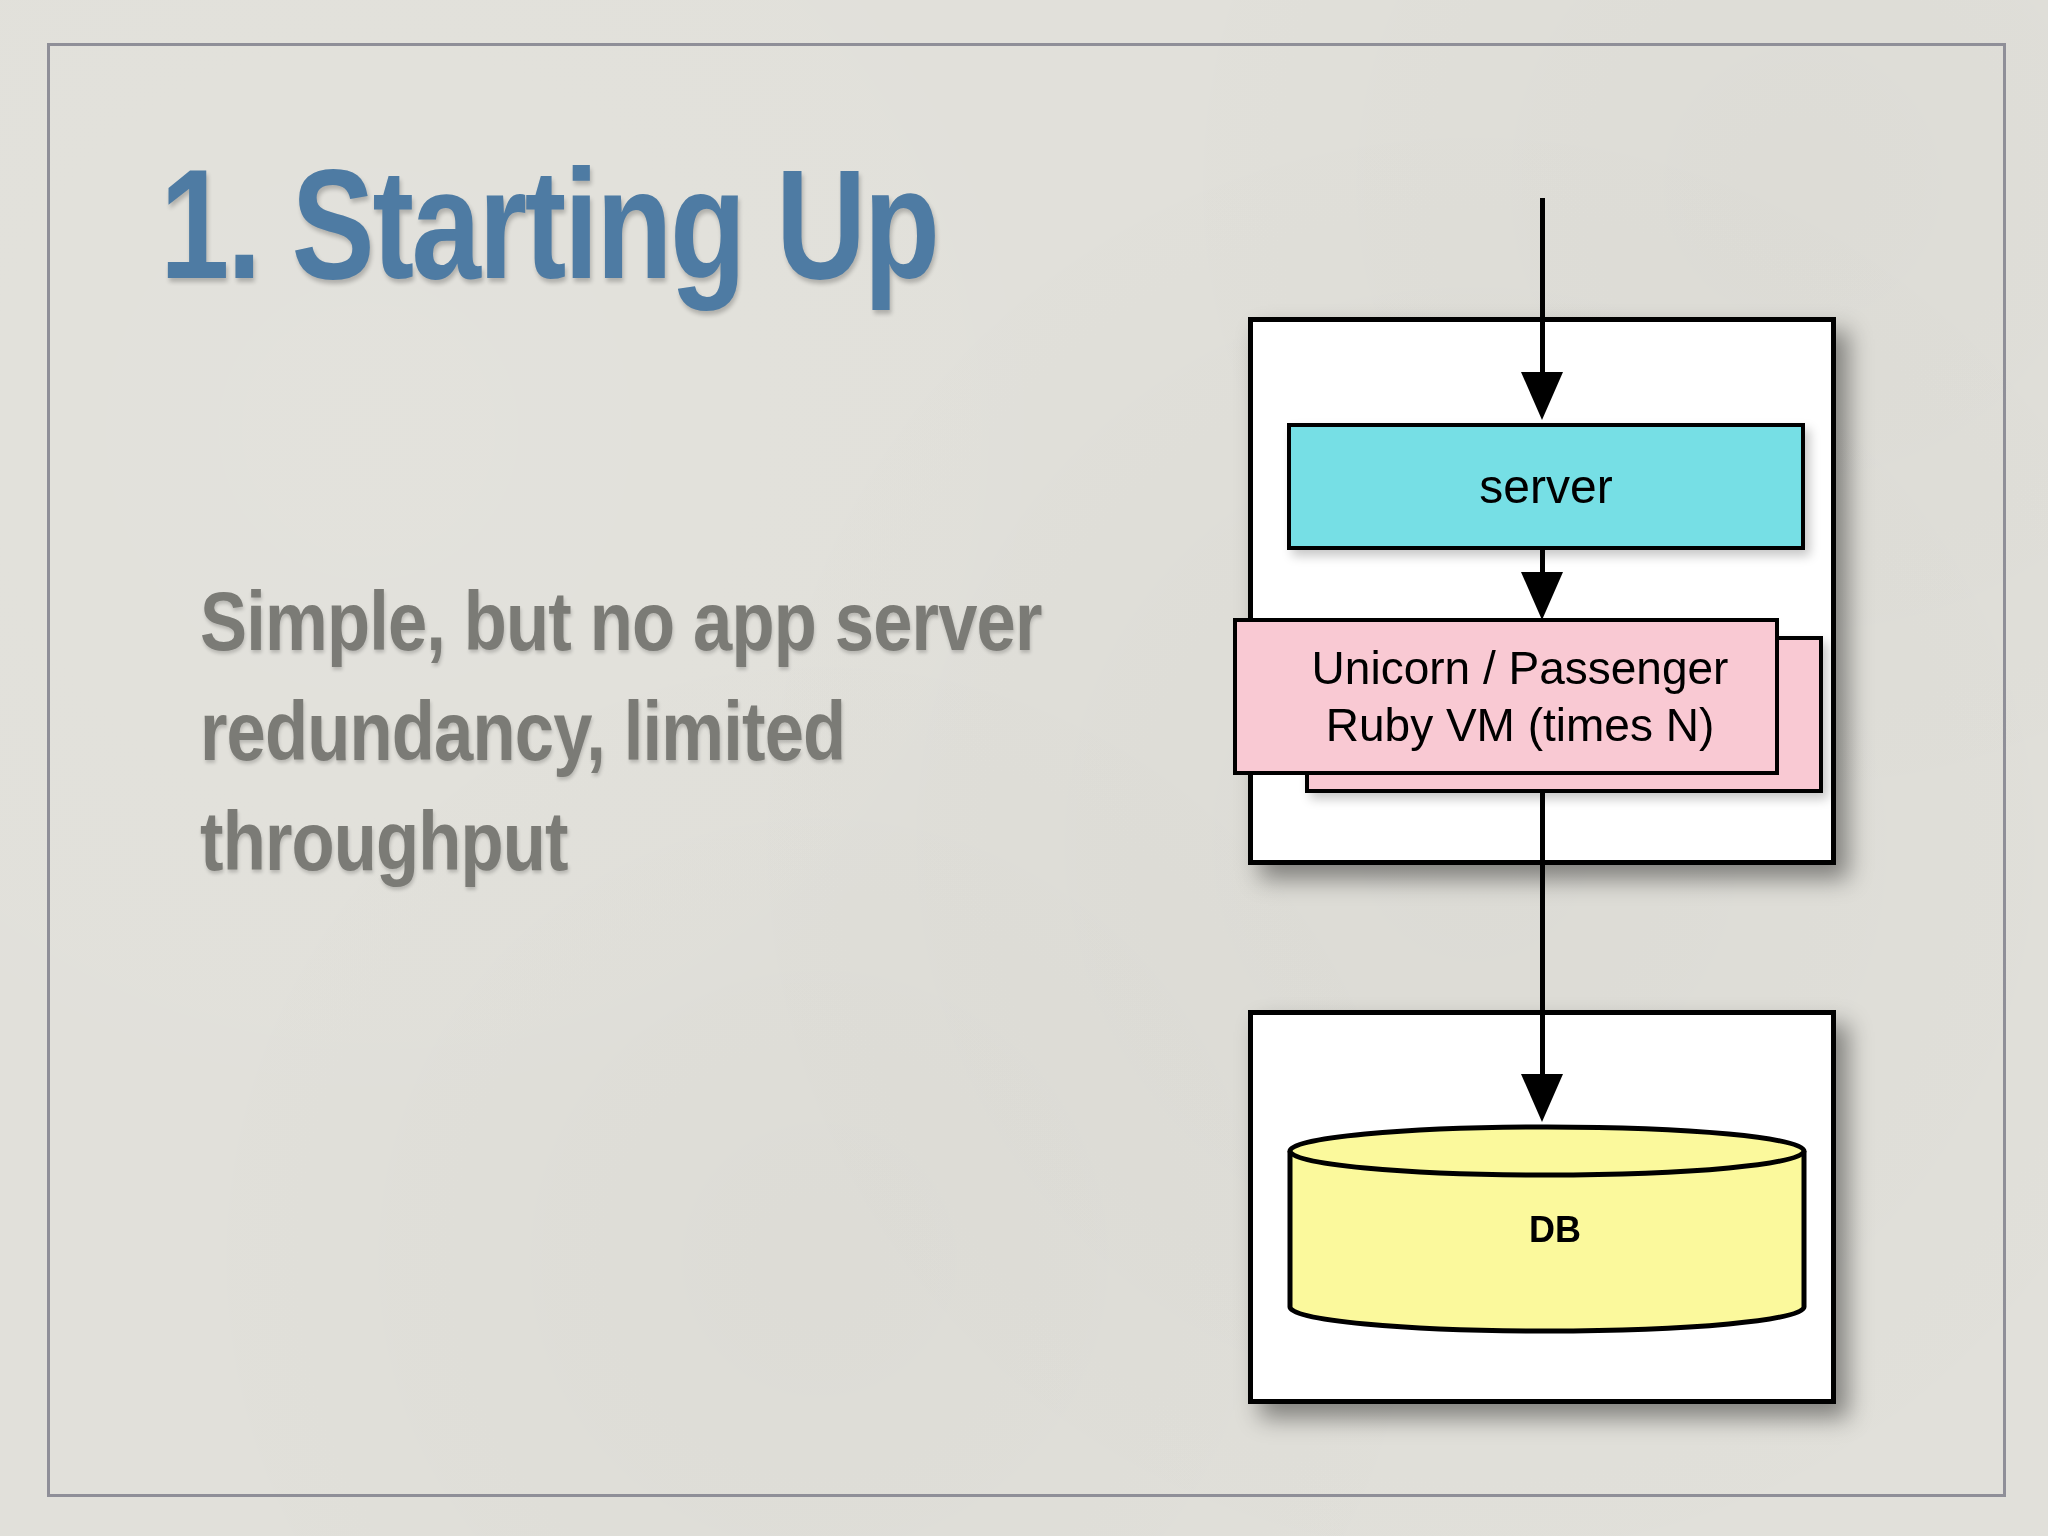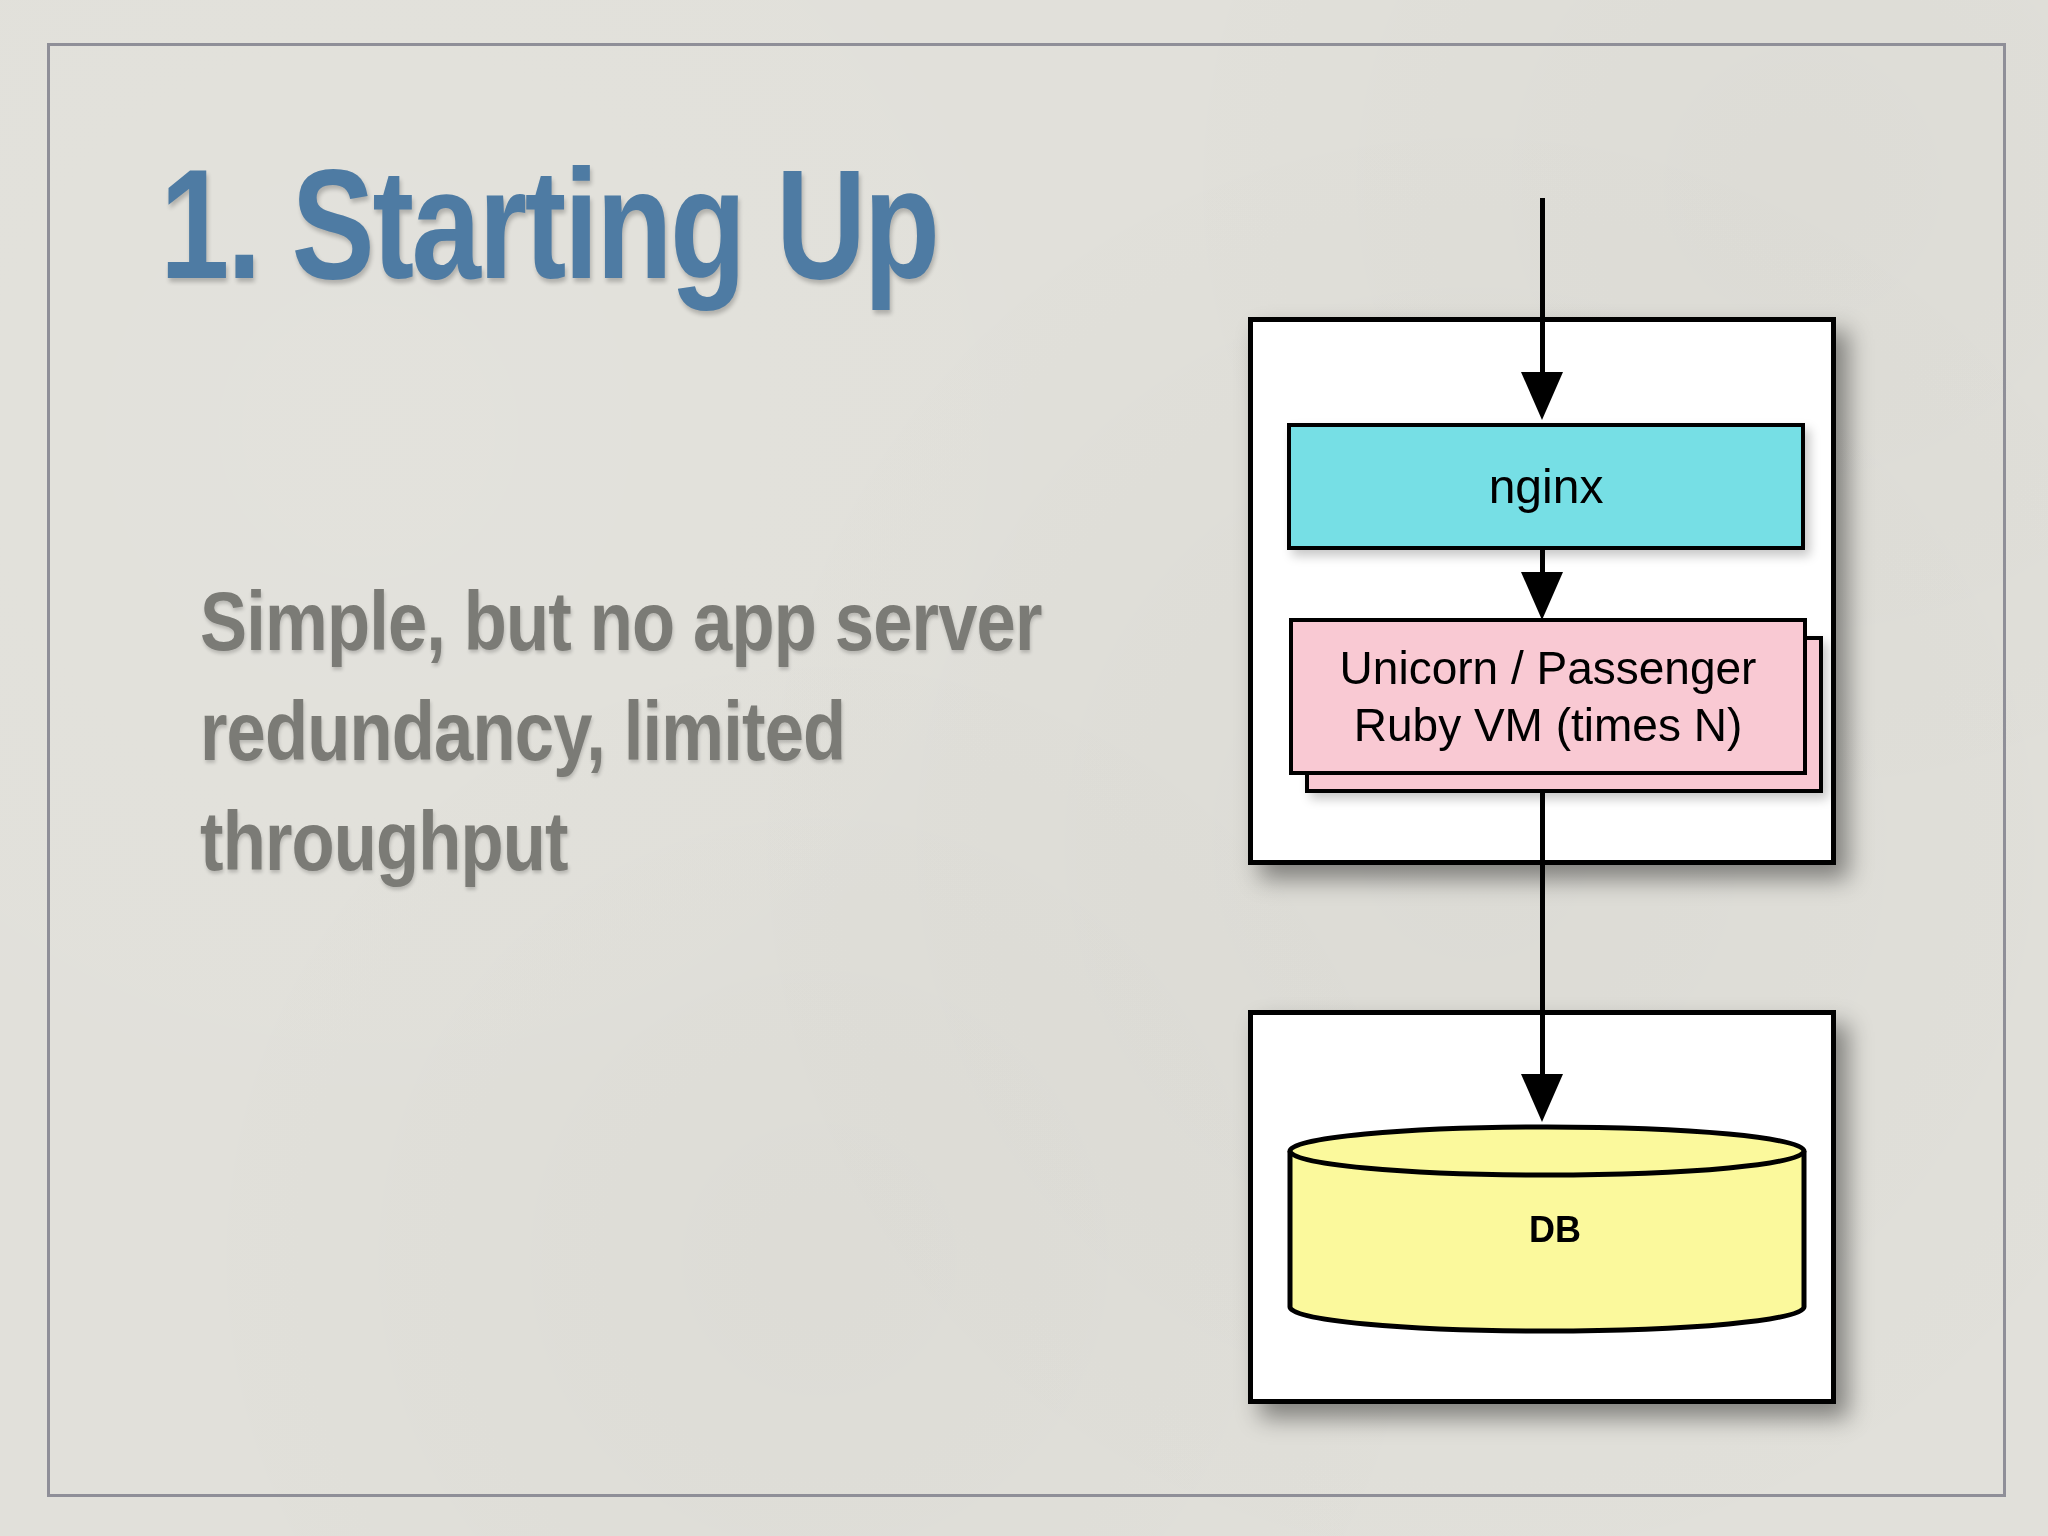--- a/index.html
+++ b/index.html
@@ -109,25 +109,26 @@
     box-shadow: 5px 6px 10px rgba(0,0,0,0.22);
   }
   .node-app-back {
     left: 1305px; top: 636px;
     width: 510px; height: 149px;
     background: var(--app-fill, #f9c9d3);
     z-index: 4;
     box-shadow: 5px 6px 10px rgba(0,0,0,0.22);
   }
   .node-app {
-    left: 1289px; top: 618px;
+    left: 1233px; top: 618px;
     width: 510px; height: 149px;
     background: var(--app-fill, #f9c9d3);
     font-size: 46px;
     line-height: 57px;
+    padding-left: 28px;
   }
   .cylinder-wrap {
     position: absolute;
     left: 1285px; top: 1124px;
     width: 524px; height: 212px;
     z-index: 5;
   }
   .cylinder-wrap svg { display: block; }
   .cyl-shape {
     fill: var(--db-fill, #fbf99c);
@@ -161,21 +162,21 @@
     <div>throughput</div>
   </div>
 
 
   <div class="arrow-line" style="left:1540px; top:198px; height:176px;"></div>
   <div class="arrow-head" style="left:1521px; top:372px;"></div>
 
   <div class="container-box box-web"></div>
 
   <div class="node node-nginx">
-    <div>nginx</div>
+    <div>server</div>
   </div>
 
   <div class="arrow-line" style="left:1540px; top:548px; height:28px;"></div>
   <div class="arrow-head" style="left:1521px; top:572px;"></div>
 
   <div class="node node-app-back"></div>
   <div class="node node-app">
     <div>Unicorn / Passenger</div>
     <div>Ruby VM (times N)</div>
   </div>

